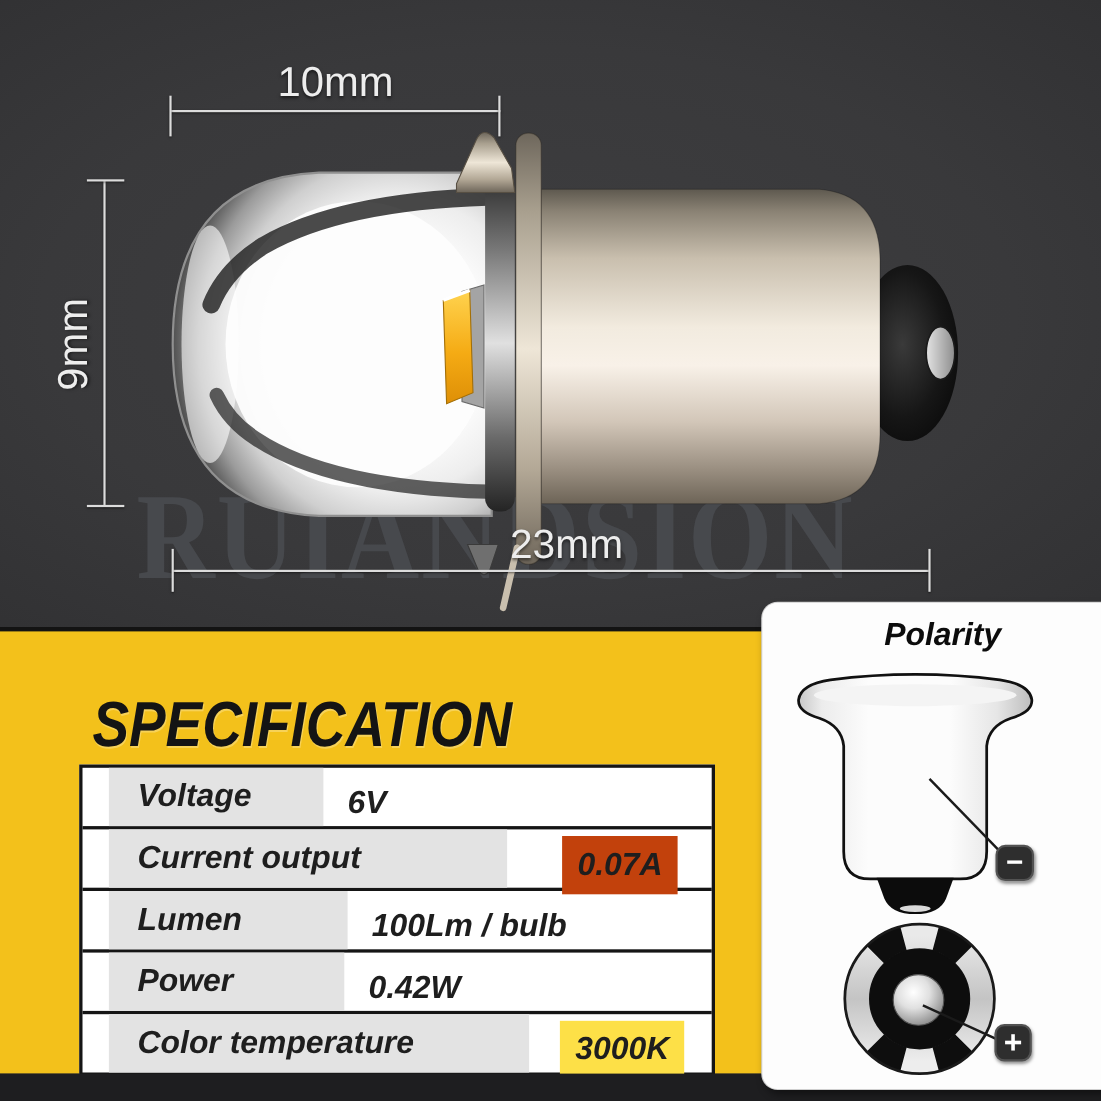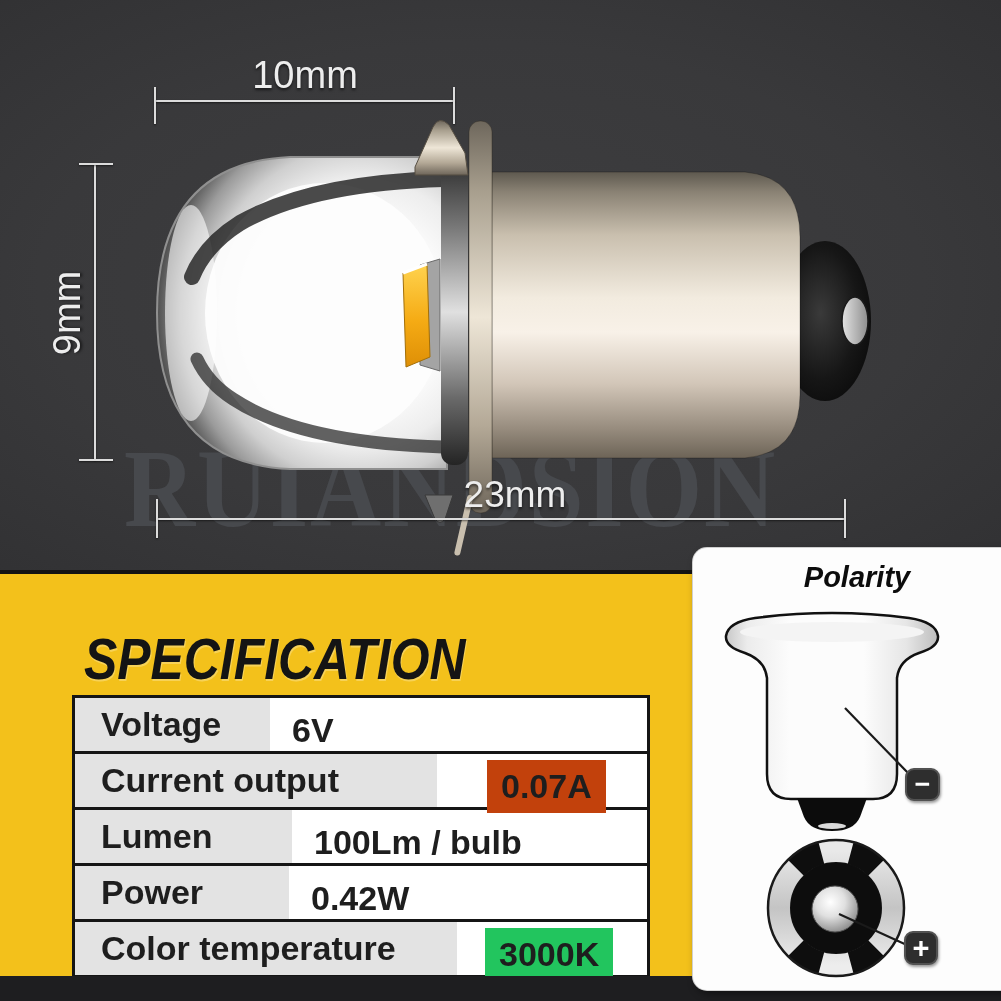--- a/index.html
+++ b/index.html
@@ -32,33 +32,33 @@
     font-style:italic;font-weight:700;font-size:58px;line-height:1;color:#141414;
     transform:scaleX(.86);transform-origin:left top;white-space:nowrap;
     text-shadow:1px 2px 0 rgba(255,244,200,.35);
   }
   .spec-table{
     position:absolute;left:72px;top:695px;width:572px;z-index:5;
     border:3px solid #151515;background:#ffffff;
   }
   .spec-row{
     height:53px;display:flex;align-items:center;border-bottom:3px solid #151515;
-    font-weight:700;font-size:34px;color:#1e1e1e;white-space:nowrap;
+    font-style:italic;font-weight:700;font-size:29px;color:#1e1e1e;white-space:nowrap;padding-left:24px;
   }
   .spec-row:last-child{border-bottom:none;}
   .spec-label{
     background:#e3e3e3;height:100%;display:flex;align-items:center;
     padding-left:26px;box-sizing:border-box;flex:0 0 auto;
   }
   .spec-value{display:flex;align-items:center;height:100%;margin-top:12px;}
   .row-1 .spec-label{width:195px}.row-1 .spec-value{margin-left:22px}
   .row-2 .spec-label{width:362px}.row-2 .spec-value{margin-left:50px;background:#c2410c;padding:0 14px;}
   .row-3 .spec-label{width:217px}.row-3 .spec-value{margin-left:22px}
   .row-4 .spec-label{width:214px}.row-4 .spec-value{margin-left:22px}
-  .row-5 .spec-label{width:382px}.row-5 .spec-value{margin-left:28px;background:#22c55e;padding:0 14px;}
+  .row-5 .spec-label{width:382px}.row-5 .spec-value{margin-left:28px;background:#fde047;padding:0 14px;}
   
   .polarity-panel{
     position:absolute;left:693px;top:548px;width:280px;height:442px;z-index:6;
     background:#fdfdfd;border-radius:14px;
     box-shadow:0 0 0 1px #cfcfcf, 3px 4px 8px rgba(0,0,0,.45);
     padding-left:48px;
   }
   .polarity-title{
     position:absolute;top:14px;left:0;width:100%;text-align:center;
     font-style:italic;font-weight:700;font-size:29px;color:#0c0c0c;line-height:1.1;

